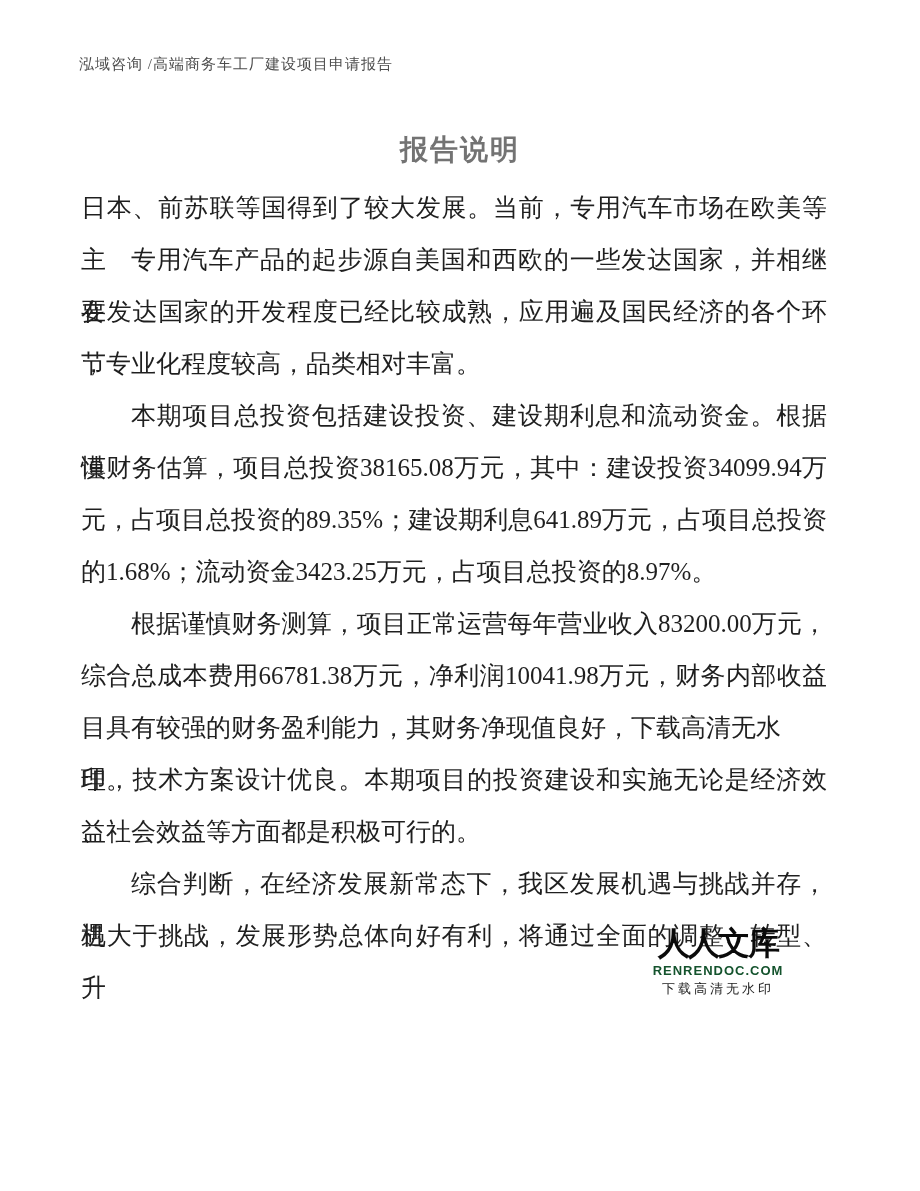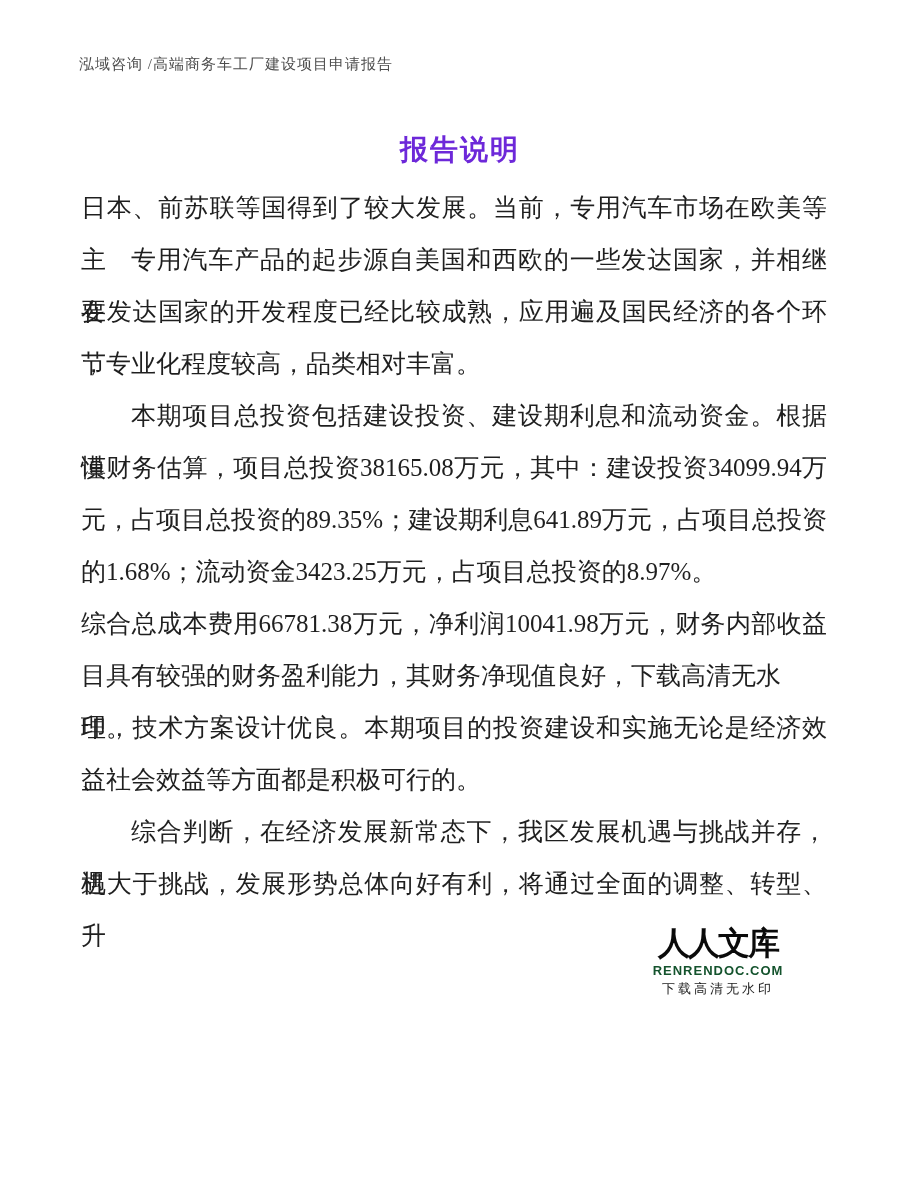--- a/index.html
+++ b/index.html
@@ -24,21 +24,21 @@
   .doc-title {
     position: absolute;
     left: 0;
     top: 131px;
     width: 100%;
     text-align: center;
     font-family: "Liberation Sans", "DejaVu Sans", sans-serif;
     font-size: 28px;
     font-weight: bold;
     letter-spacing: 2px;
-    color: #6d28d9;
+    color: #737373;
   }
   .doc-body {
     position: absolute;
     left: 81px;
     top: 182px;
     width: 746px;
     color: #1f1f1f;
   }
   .line {
     font-size: 25px;
@@ -108,20 +108,21 @@
     </div>
 
     <div>
       <div class="line first full">本期项目总投资包括建设投资、建设期利息和流动资金。根据谨</div>
       <div class="line full">慎财务估算，项目总投资38165.08万元，其中：建设投资34099.94万</div>
       <div class="line full">元，占项目总投资的89.35%；建设期利息641.89万元，占项目总投资</div>
       <div class="line">的1.68%；流动资金3423.25万元，占项目总投资的8.97%。</div>
     </div>
 
     <div>
+      <div class="line first full">根据谨慎财务测算，项目正常运营每年营业收入83200.00万元，</div>
       <div class="line full">综合总成本费用66781.38万元，净利润10041.98万元，财务内部收益</div>
       <div class="line">目具有较强的财务盈利能力，其财务净现值良好，下载高清无水印。</div>
     </div>
 
     <div>
       <div class="line full">理，技术方案设计优良。本期项目的投资建设和实施无论是经济效益</div>
       <div class="line">、社会效益等方面都是积极可行的。</div>
     </div>
 
     <div>

